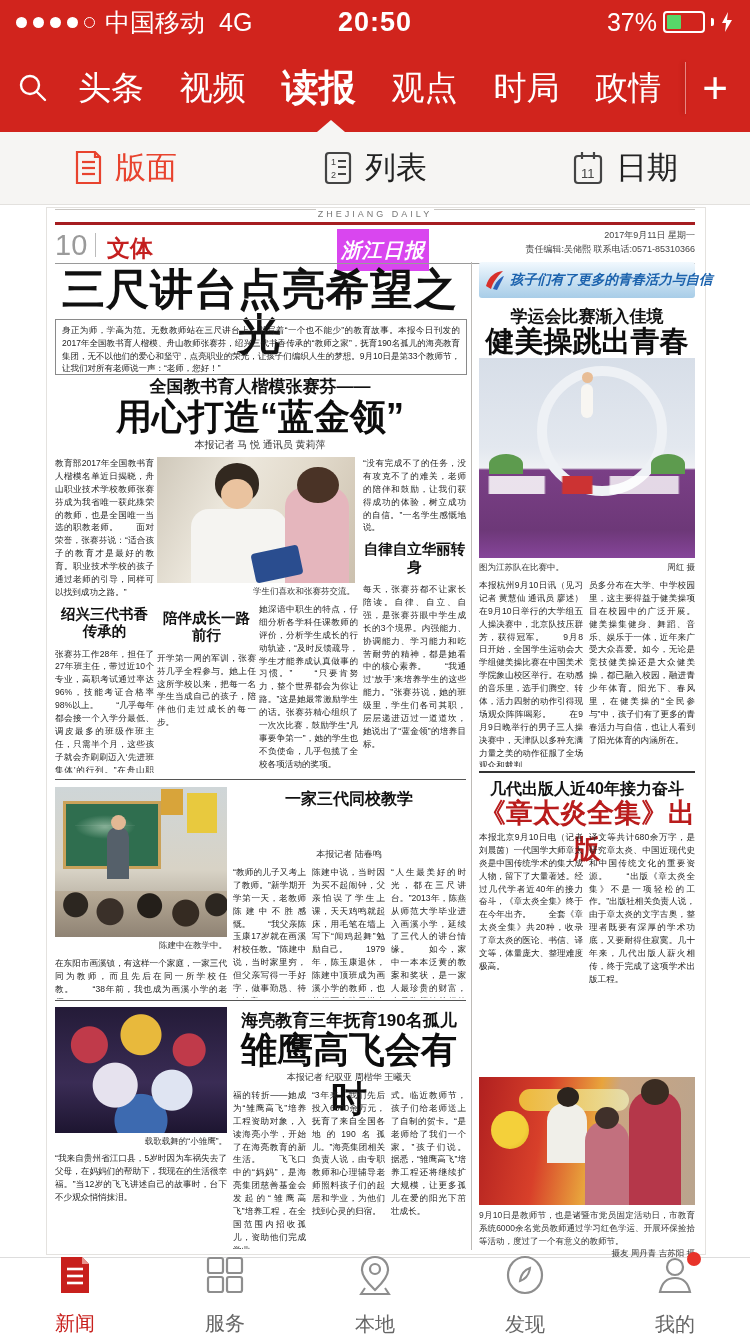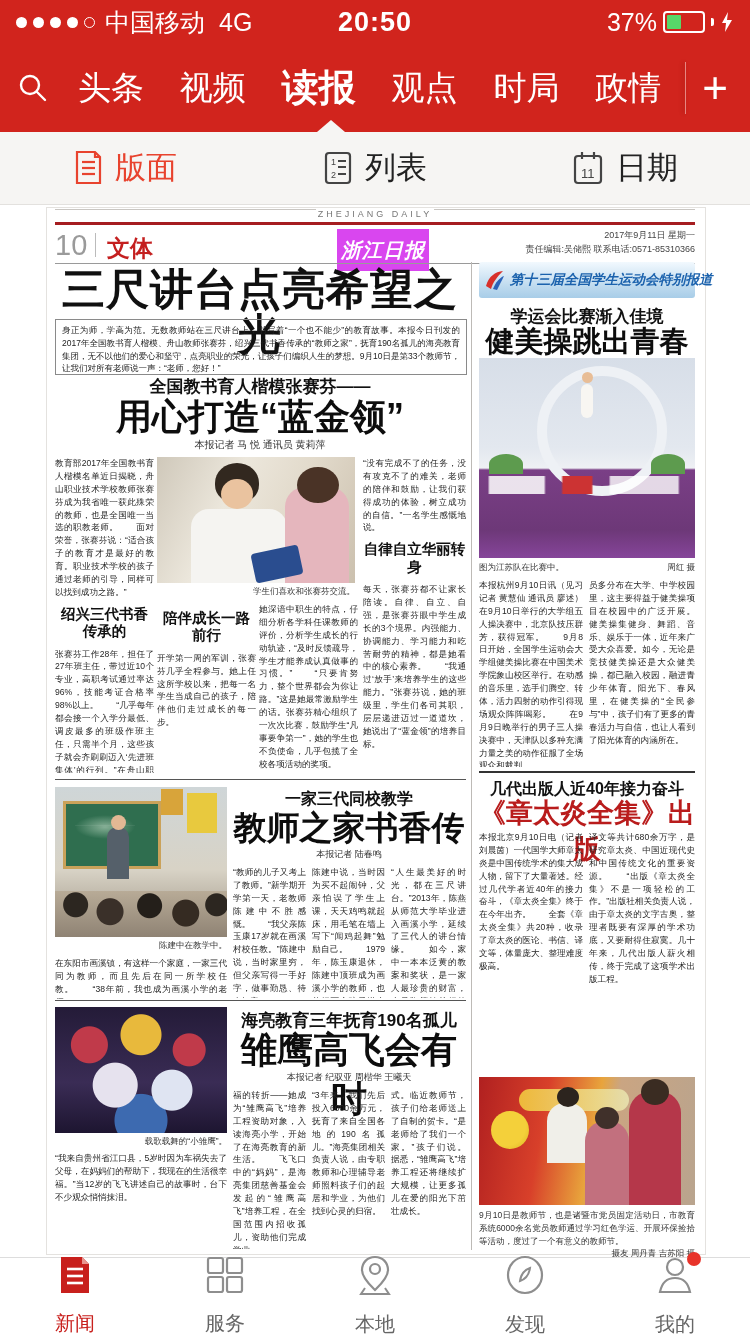--- a/index.html
+++ b/index.html
@@ -323,21 +323,20 @@
         <span class="poster2"></span>
       <span class="teacher"></span>
         <span class="thead"></span>
         <span class="kids"></span>
     </div>
     <div class="caption cap2">陈建中在教学中。</div>
     <div class="col c5">
         <div>在东阳市画溪镇，有这样一个家庭，一家三代同为教师，而且先后在同一所学校任教。　　“38年前，我也成为画溪小学的老师。”</div>
       </div>
     <div class="kicker k2">一家三代同校教学</div>
-    <div class="h3a">教师之家书香传</div>
     <div class="byline b2">本报记者 陆春鸣</div>
     <div class="col c6">
         <div>“教师的儿子又考上了教师。”新学期开学第一天，老教师陈建中不胜感慨。　　“我父亲陈玉康17岁就在画溪村校任教。”陈建中说，当时家里穷，但父亲写得一手好字，做事勤恳、待人好客。</div>
       </div>
     <div class="col c7">
         <div>陈建中说，当时因为买不起闹钟，父亲怕误了学生上课，天天鸡鸣就起床，用毛笔在墙上写下“闻鸡起舞”勉励自己。　　1979年，陈玉康退休，陈建中顶班成为画溪小学的教师，也曾把两个孩子送上讲台。</div>
       </div>
     <div class="col c8">
         <div>“人生最美好的时光，都在三尺讲台。”2013年，陈燕从师范大学毕业进入画溪小学，延续了三代人的讲台情缘。　　如今，家中一本本泛黄的教案和奖状，是一家人最珍贵的财富，也是鞭策她前行的动力。</div>
       </div>
@@ -361,21 +360,21 @@
     <div class="col c12">
         <div>式。临近教师节，孩子们给老师送上了自制的贺卡。“是老师给了我们一个家。”孩子们说。　　据悉，“雏鹰高飞”培养工程还将继续扩大规模，让更多孤儿在爱的阳光下茁壮成长。</div>
       </div>
 
     <div class="v-rule"></div>
     <div class="banner">
       <svg class="banner-logo" viewBox="0 0 22 24">
         <path d="M3 18 C6 8 12 4 20 3 C14 9 10 14 8 21 Z" fill="#d8302a"></path>
         <path d="M10 21 C13 14 16 10 21 8 C18 14 16 18 14 22 Z" fill="#2a62b8"></path>
       </svg>
-      <span class="banner-txt">第十三届全国学生运动会特别报道</span>
+      <span class="banner-txt">孩子们有了更多的青春活力与自信</span>
     </div>
     <div class="kicker k4">学运会比赛渐入佳境</div>
     <div class="h5a">健美操跳出青春范</div>
     <div class="photo ph4">
       <span class="ring"></span>
         <span class="athlete"></span>
         <span class="ahead"></span>
       <span class="plant1"></span>
         <span class="plant2"></span>
         <span class="bandtx"></span>

